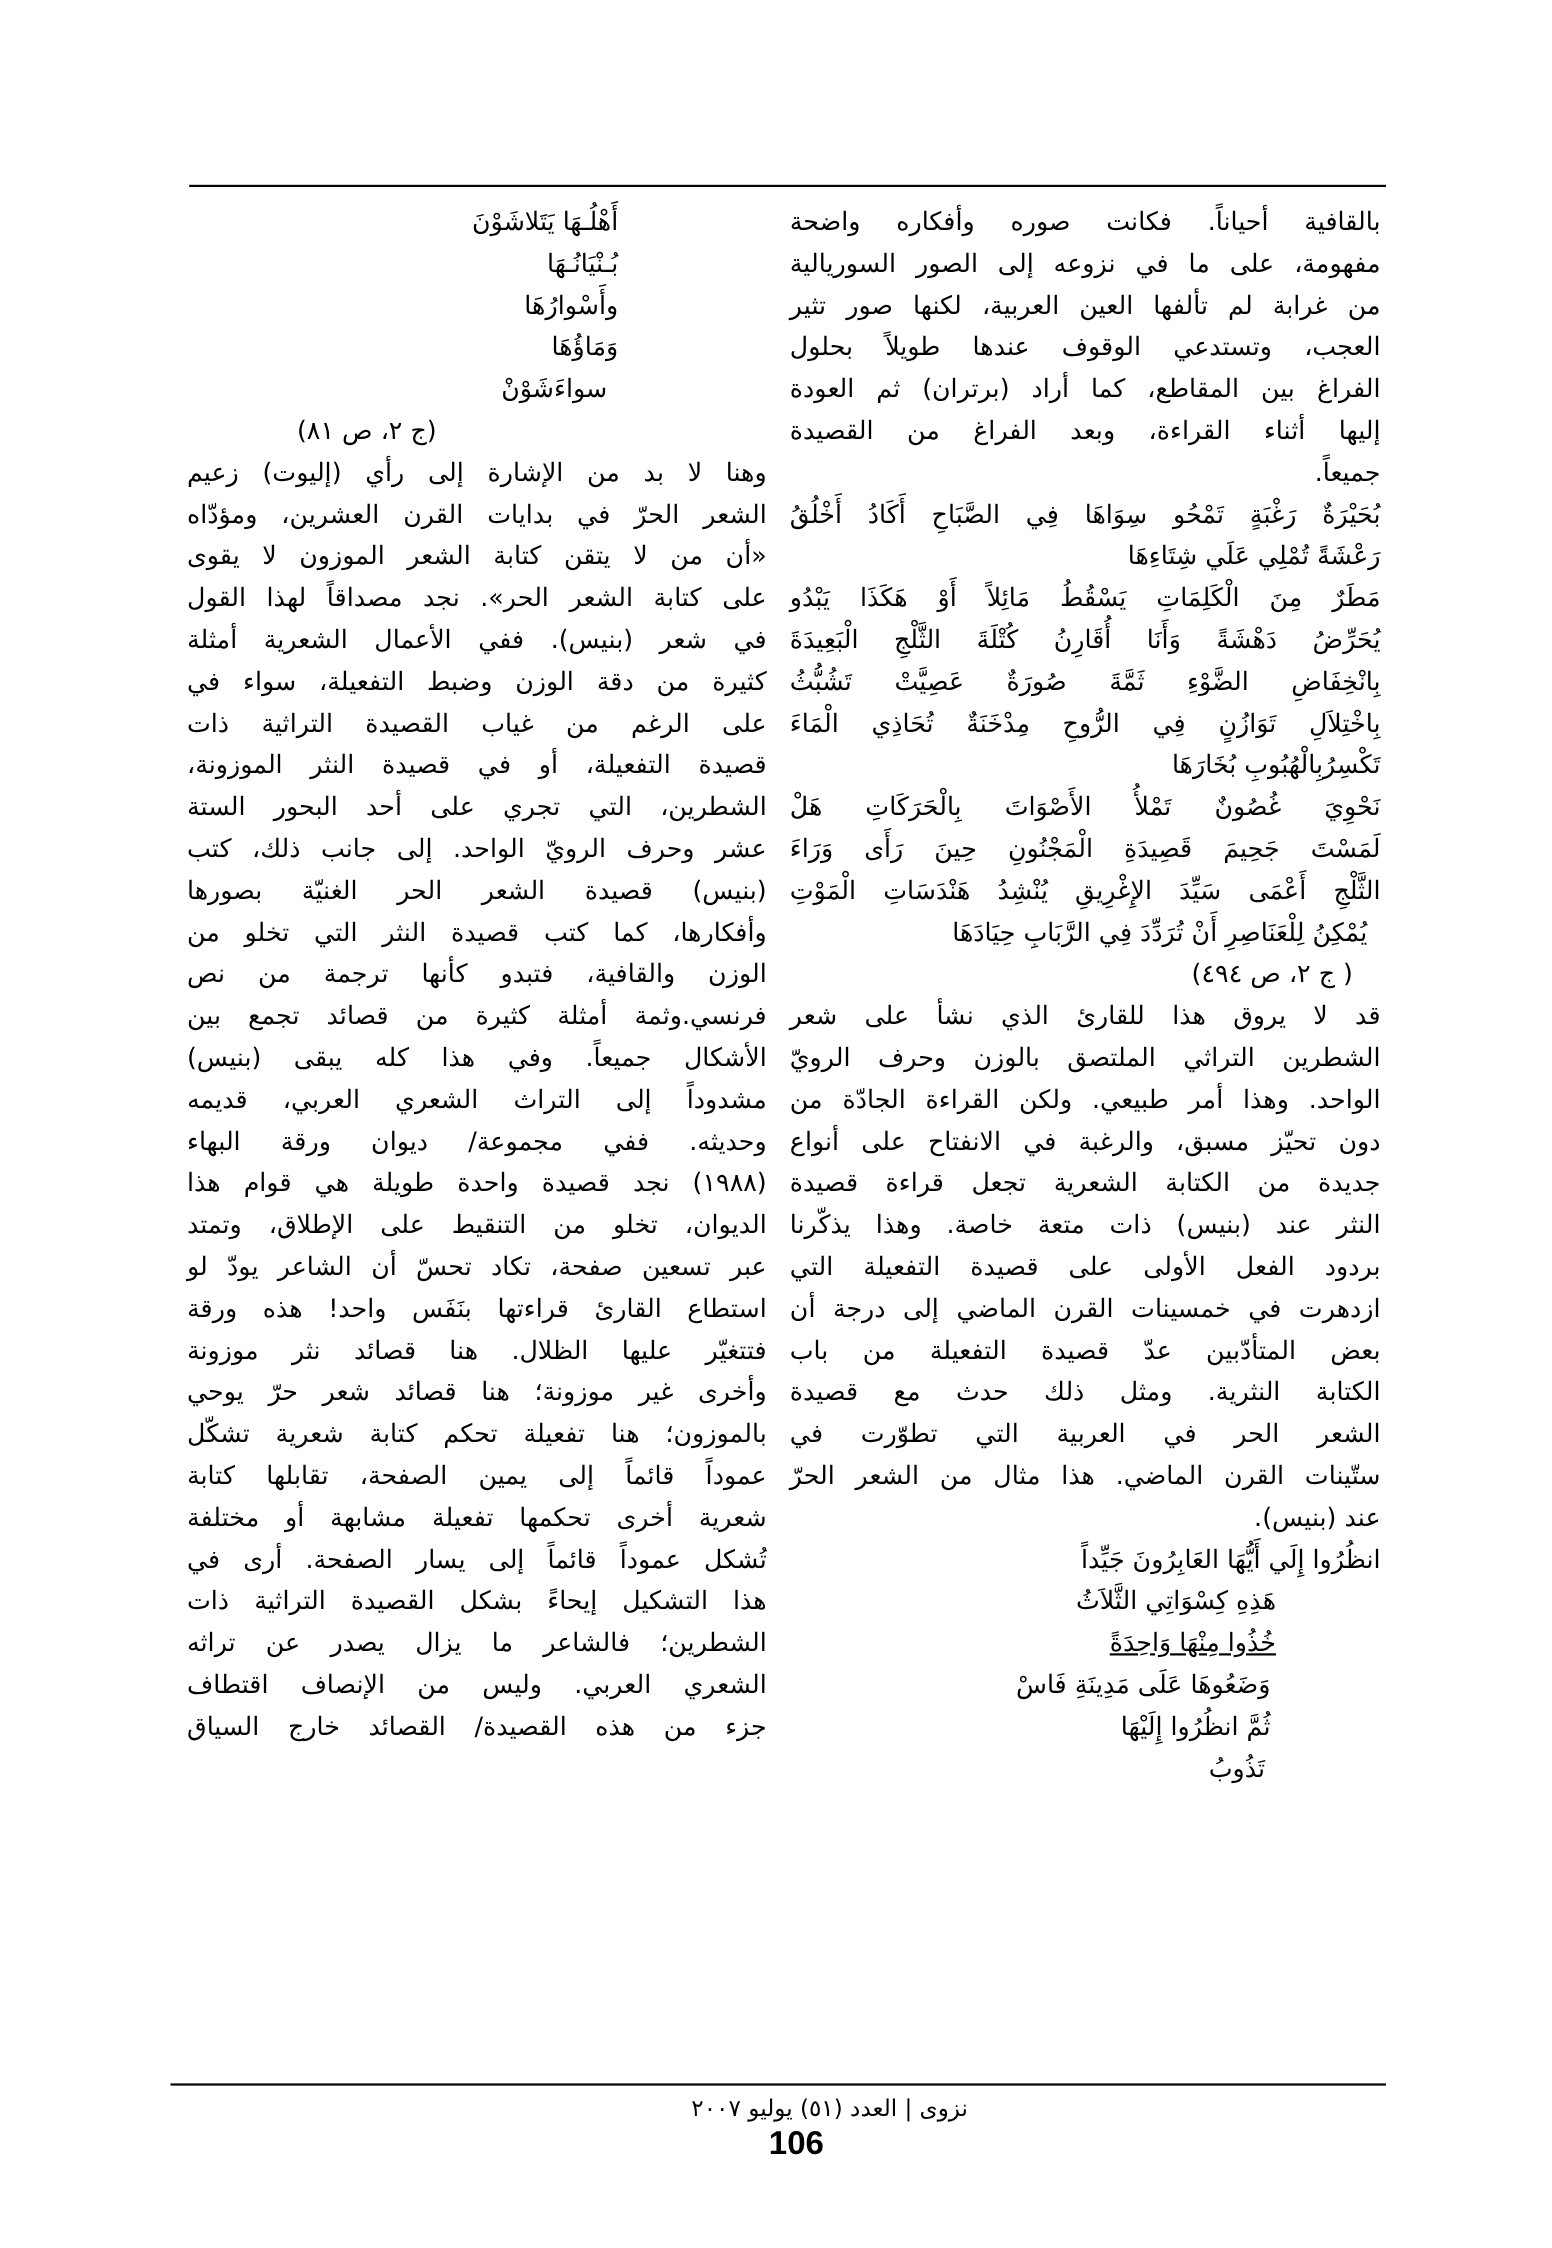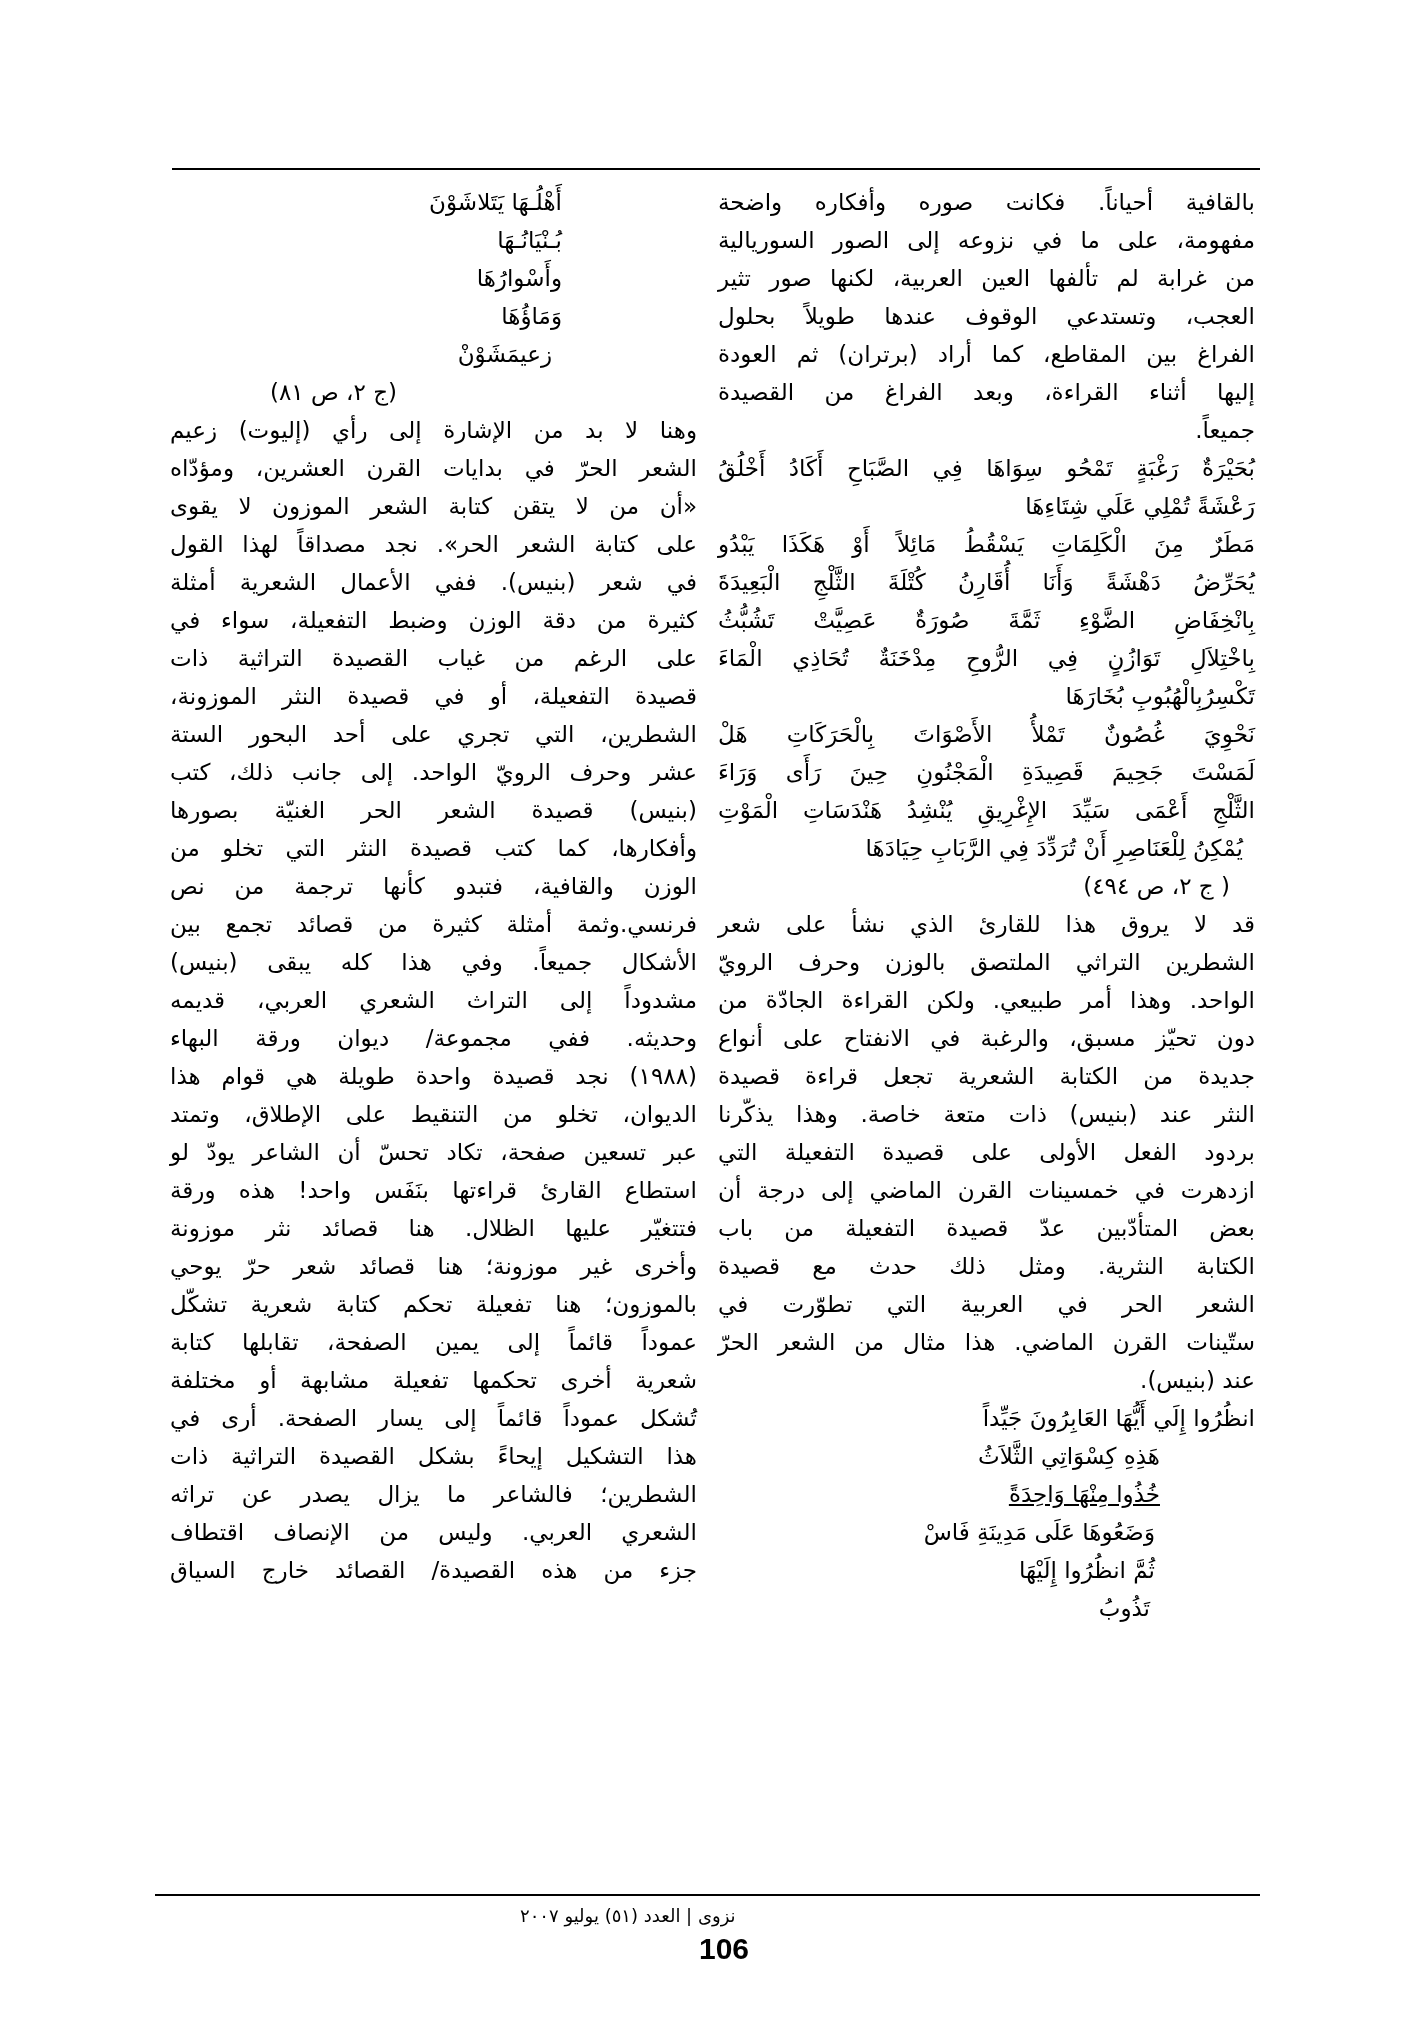--- a/index.html
+++ b/index.html
@@ -16,22 +16,22 @@
   .p { text-align: justify; text-align-last: right; margin: 0; }
   .p .ln { display: block; text-align: justify; text-align-last: justify; white-space: nowrap; overflow: visible; }
   .p .ln.last { text-align-last: right; }
 
   .verse { margin: 0; }
   .verse .vl { display: block; white-space: nowrap; }
   .verse.rv .vl { padding-right: 0; }
   .cite { display: block; white-space: nowrap; }
 
   .footer { position: absolute; left: 0; width: 1411px; text-align: center; }
-  .footer .issue { position: absolute; top: 1905px; left: 520px; width: 360px; text-align: left;
-                   direction: rtl; font-size: 18px; }
+  .footer .issue { position: absolute; top: 1905px; left: 520px; width: 360px; text-align: right;
+                   direction: rtl; font-size: 21px; }
   .footer .pageno { position: absolute; top: 1932px; left: 644px; width: 160px; text-align: center;
                     font-family: "Liberation Sans", sans-serif; font-weight: bold; font-size: 30px; }
 </style>
 </head>
 <body>
 
 <div class="rule top"></div>
 
 <div class="col right">
   <div class="p">
@@ -81,21 +81,21 @@
     <span class="vl" style="padding-right:105px;">تَذُوبُ</span>
   </div>
 </div>
 
 <div class="col left">
   <div class="verse">
     <span class="vl" style="padding-right:135px;">أَهْلُـهَا يَتَلاشَوْنَ</span>
     <span class="vl" style="padding-right:135px;">بُـنْيَانُـهَا</span>
     <span class="vl" style="padding-right:135px;">وأَسْوارُهَا</span>
     <span class="vl" style="padding-right:135px;">وَمَاؤُهَا</span>
-    <span class="vl" style="padding-right:145px;">زعيمَشَوْنْ</span>
+    <span class="vl" style="padding-right:145px;">سواءَشَوْنْ</span>
     <span class="cite" style="padding-right:300px;">(ج ٢، ص ٨١)</span>
   </div>
   <div class="p">
     <span class="ln">وهنا لا بد من الإشارة إلى رأي  (إليوت) زعيم</span>
     <span class="ln">الشعر الحرّ في بدايات القرن العشرين، ومؤدّاه</span>
     <span class="ln">«أن من لا يتقن كتابة الشعر الموزون لا يقوى</span>
     <span class="ln">على كتابة الشعر الحر». نجد مصداقاً لهذا القول</span>
     <span class="ln">في شعر (بنيس). ففي الأعمال الشعرية أمثلة</span>
     <span class="ln">كثيرة من دقة الوزن  وضبط التفعيلة، سواء في</span>
     <span class="ln">على الرغم من غياب القصيدة التراثية ذات</span>

